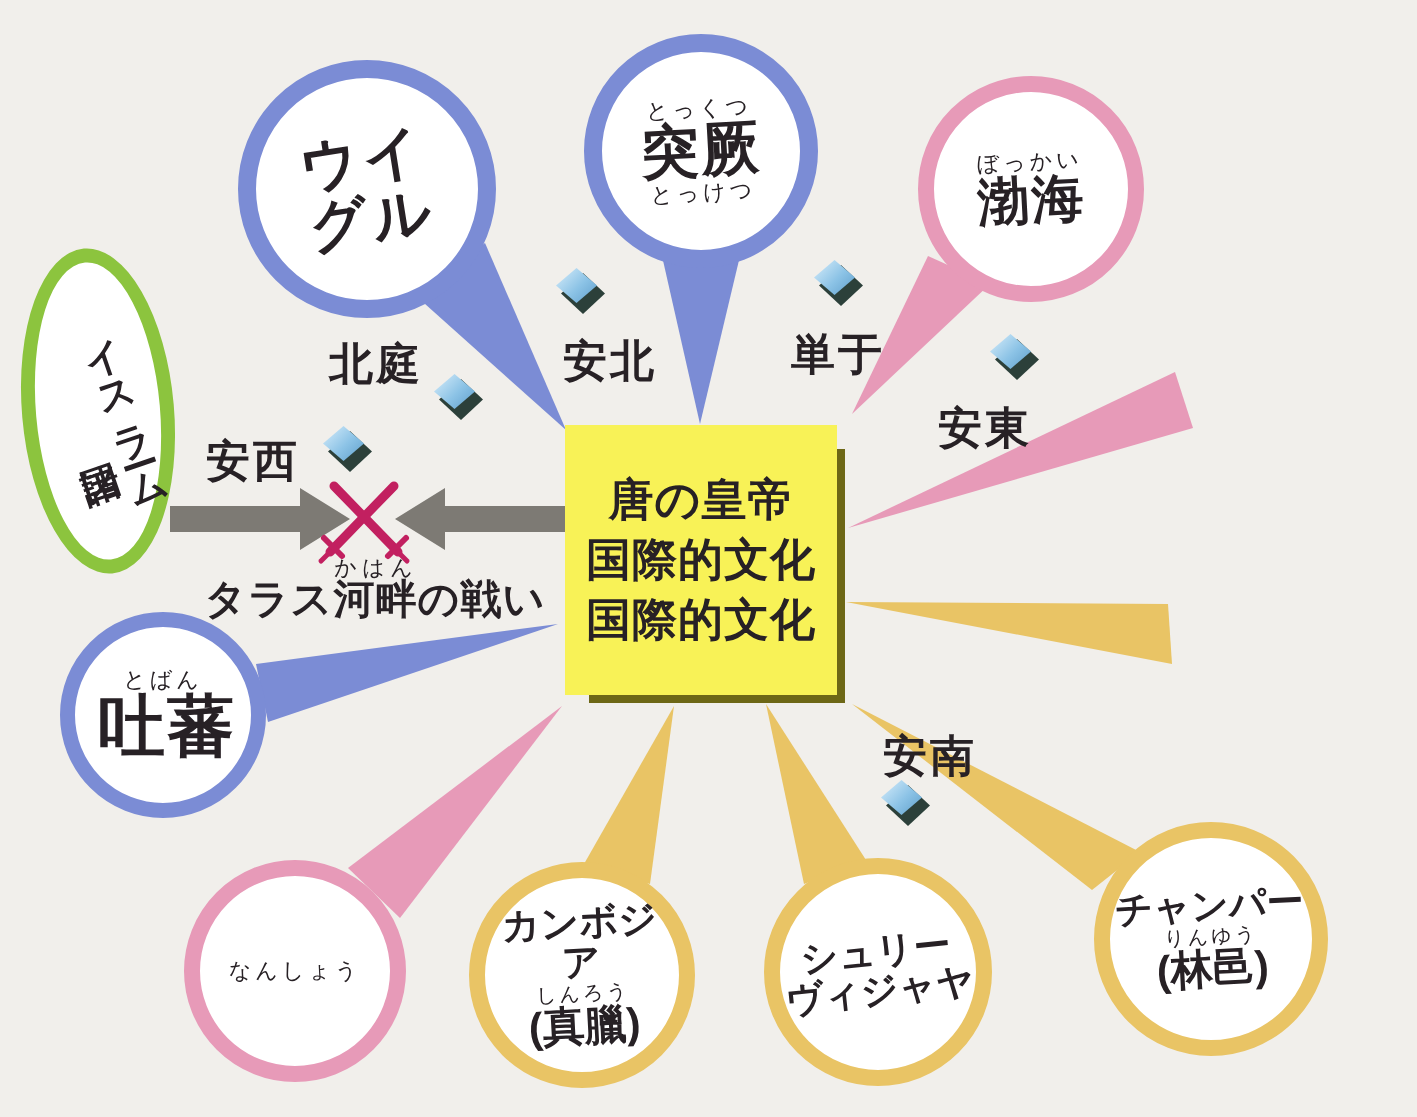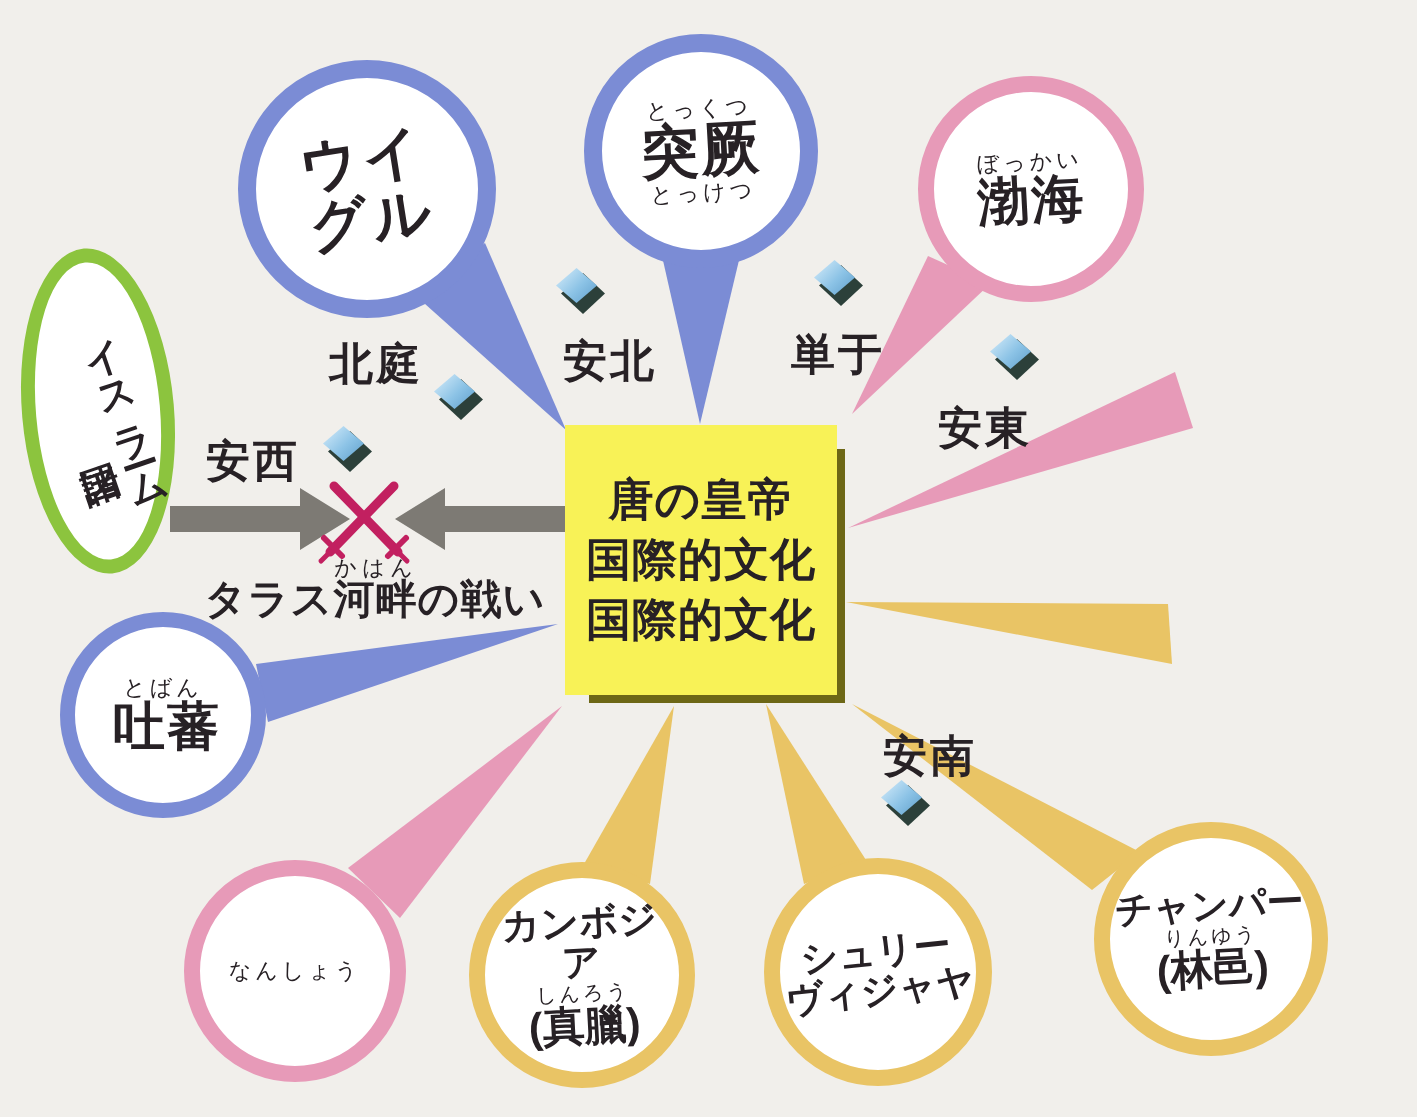--- a/index.html
+++ b/index.html
@@ -35,21 +35,21 @@
   .b-bokkai .main{font-size:52px;}
   .b-shiragi .main{font-size:56px;}
   .b-nihon .main{font-size:56px;letter-spacing:6px;}
   .b-champa .l1{font-size:37px;letter-spacing:0;}
   .b-champa .l2{font-size:42px;}
   .b-sri .l1,.b-sri .l2{font-size:37px;letter-spacing:0;}
   .b-sri .wrap{transform:rotate(-6deg);}
   .b-cam .l1{font-size:38px;letter-spacing:0;}
   .b-cam .l2{font-size:42px;}
   .b-nansho .main{font-size:54px;}
-  .b-toban .main{font-size:52px;margin-left:8px;}
+  .b-toban .main{font-size:67px;margin-left:8px;}
   .tilt-s{transform:rotate(-3deg);}
   .wrap{display:flex;flex-direction:column;align-items:center;line-height:1.05;}
 
   .b-islam .vtext{
     writing-mode:vertical-rl;font-weight:bold;font-size:38px;line-height:1.15;
     letter-spacing:2px;transform:rotate(-14deg);
   }
   .b-islam .vcol{display:block;}
   .b-islam .vcol2{margin-top:44px;}
 

